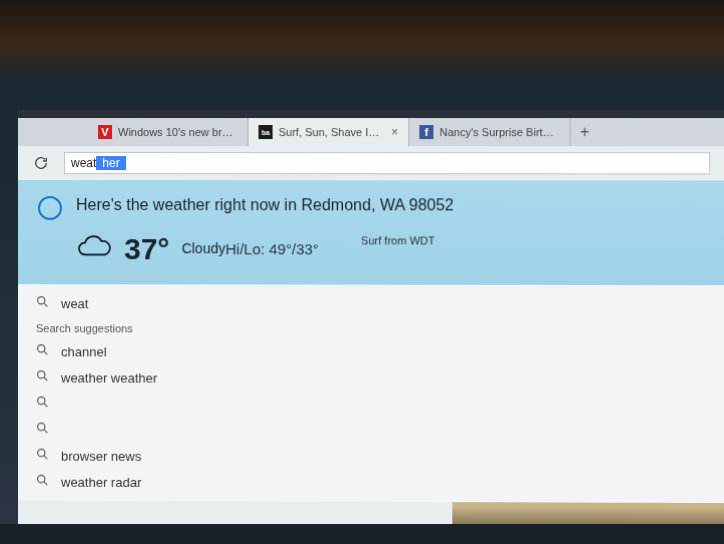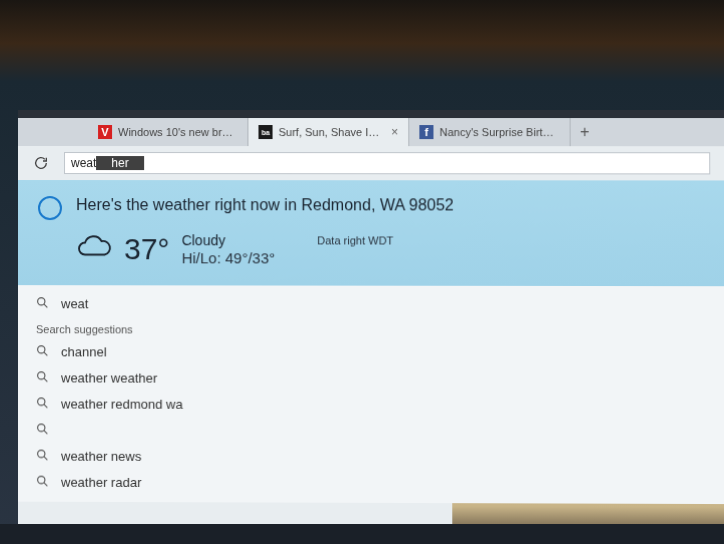--- a/index.html
+++ b/index.html
@@ -121,23 +121,23 @@
       border: 1px solid #c0c6cc;
       padding: 0 6px;
       font-size: 12px;
       display: flex;
       align-items: center;
     }
     .addr-typed {
       color: #222;
     }
     .addr-selected {
-      background: #404040;
+      background: #3b82f6;
       color: white;
-      padding: 0 15px;
+      padding: 0 6px;
     }
     .cortana-panel {
       background: linear-gradient(180deg, #a8d8ec 0%, #9fd2e8 100%);
       padding: 16px 20px 18px 20px;
       position: relative;
     }
     .cortana-row {
       display: flex;
       align-items: flex-start;
       gap: 14px;
@@ -160,26 +160,25 @@
       margin-top: 12px;
       margin-left: 38px;
       gap: 12px;
     }
     .weather-icon svg {
       width: 36px;
       height: 28px;
     }
     .temp {
       font-size: 30px;
-      font-weight: 400;
+      font-weight: 700;
       color: #1a2430;
     }
     .cond-block {
       display: flex;
-      flex-direction: column;
       line-height: 1.2;
     }
     .cond {
       font-size: 14px;
       color: #1a2430;
     }
     .hilo {
       font-size: 15px;
       color: #2a3440;
     }
@@ -274,21 +273,21 @@
       <span class="weather-icon">
         <svg viewBox="0 0 48 32">
           <path fill="none" stroke="#1a2430" stroke-width="2.5" d="M38 26H12a8 8 0 0 1 0-16 12 12 0 0 1 22-2 8 8 0 0 1 4 18z"></path>
         </svg>
       </span>
       <span class="temp">37°</span>
       <div class="cond-block">
         <span class="cond">Cloudy</span>
         <span class="hilo">Hi/Lo: 49°/33°</span>
       </div>
-      <span class="source">Data right WDT</span>
+      <span class="source">Surf from WDT</span>
     </div>
   </div>
 
   <div class="suggest-panel">
     <div class="suggest-item">
       <span class="suggest-icon">
         <svg viewBox="0 0 16 16">
             <circle cx="6.5" cy="6.5" r="4.5" fill="none" stroke="#555" stroke-width="1.4"></circle>
             <line x1="10" y1="10" x2="14" y2="14" stroke="#555" stroke-width="1.4"></line>
           </svg>
@@ -308,34 +307,33 @@
             <circle cx="6.5" cy="6.5" r="4.5" fill="none" stroke="#555" stroke-width="1.4"></circle>
             <line x1="10" y1="10" x2="14" y2="14" stroke="#555" stroke-width="1.4"></line>
           </svg></span>
       <span>weather weather</span>
     </div>
     <div class="suggest-item">
       <span class="suggest-icon"><svg viewBox="0 0 16 16">
             <circle cx="6.5" cy="6.5" r="4.5" fill="none" stroke="#555" stroke-width="1.4"></circle>
             <line x1="10" y1="10" x2="14" y2="14" stroke="#555" stroke-width="1.4"></line>
           </svg></span>
-      <span>weather redmond wa</span>
-    </div>
-    <div class="suggest-item">
-      <span class="suggest-icon"><svg viewBox="0 0 16 16">
-            <circle cx="6.5" cy="6.5" r="4.5" fill="none" stroke="#555" stroke-width="1.4"></circle>
-            <line x1="10" y1="10" x2="14" y2="14" stroke="#555" stroke-width="1.4"></line>
-          </svg></span>
-    </div>
-    <div class="suggest-item">
-      <span class="suggest-icon"><svg viewBox="0 0 16 16">
-            <circle cx="6.5" cy="6.5" r="4.5" fill="none" stroke="#555" stroke-width="1.4"></circle>
-            <line x1="10" y1="10" x2="14" y2="14" stroke="#555" stroke-width="1.4"></line>
-          </svg></span>
-      <span>weather news</span>
+    </div>
+    <div class="suggest-item">
+      <span class="suggest-icon"><svg viewBox="0 0 16 16">
+            <circle cx="6.5" cy="6.5" r="4.5" fill="none" stroke="#555" stroke-width="1.4"></circle>
+            <line x1="10" y1="10" x2="14" y2="14" stroke="#555" stroke-width="1.4"></line>
+          </svg></span>
+    </div>
+    <div class="suggest-item">
+      <span class="suggest-icon"><svg viewBox="0 0 16 16">
+            <circle cx="6.5" cy="6.5" r="4.5" fill="none" stroke="#555" stroke-width="1.4"></circle>
+            <line x1="10" y1="10" x2="14" y2="14" stroke="#555" stroke-width="1.4"></line>
+          </svg></span>
+      <span>browser news</span>
     </div>
     <div class="suggest-item">
       <span class="suggest-icon"><svg viewBox="0 0 16 16">
             <circle cx="6.5" cy="6.5" r="4.5" fill="none" stroke="#555" stroke-width="1.4"></circle>
             <line x1="10" y1="10" x2="14" y2="14" stroke="#555" stroke-width="1.4"></line>
           </svg></span>
       <span>weather radar</span>
     </div>
   </div>
 

